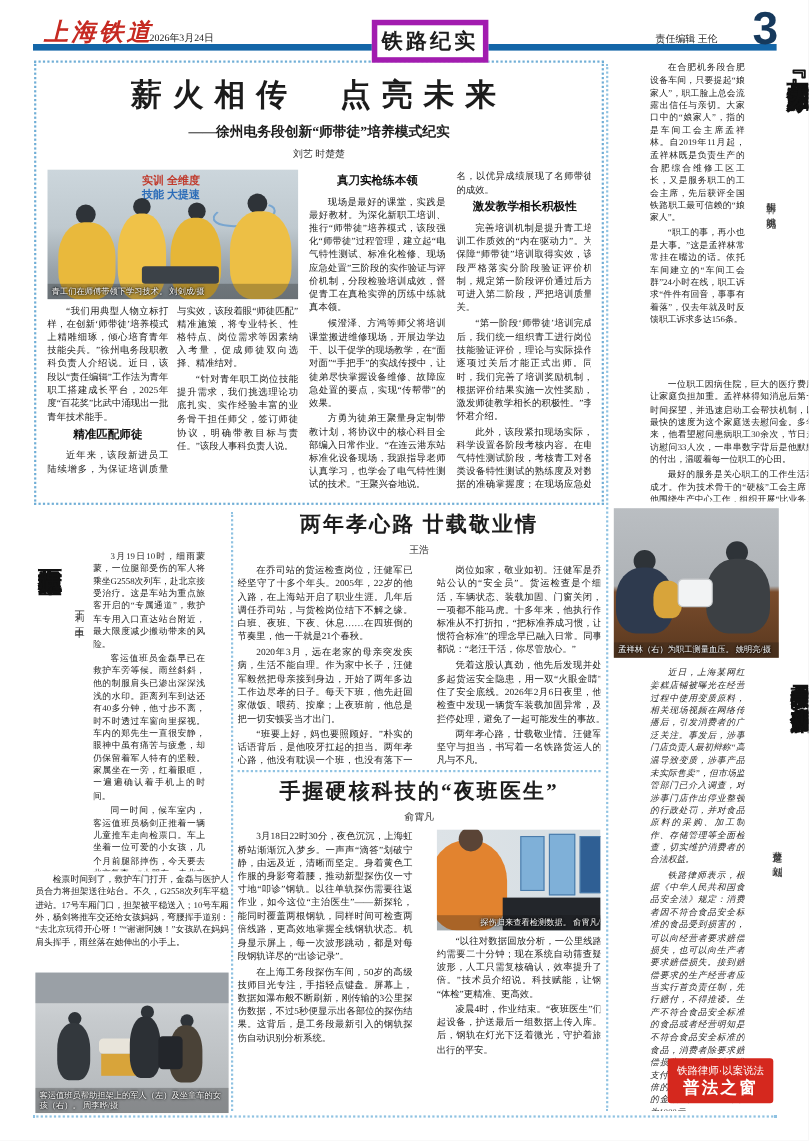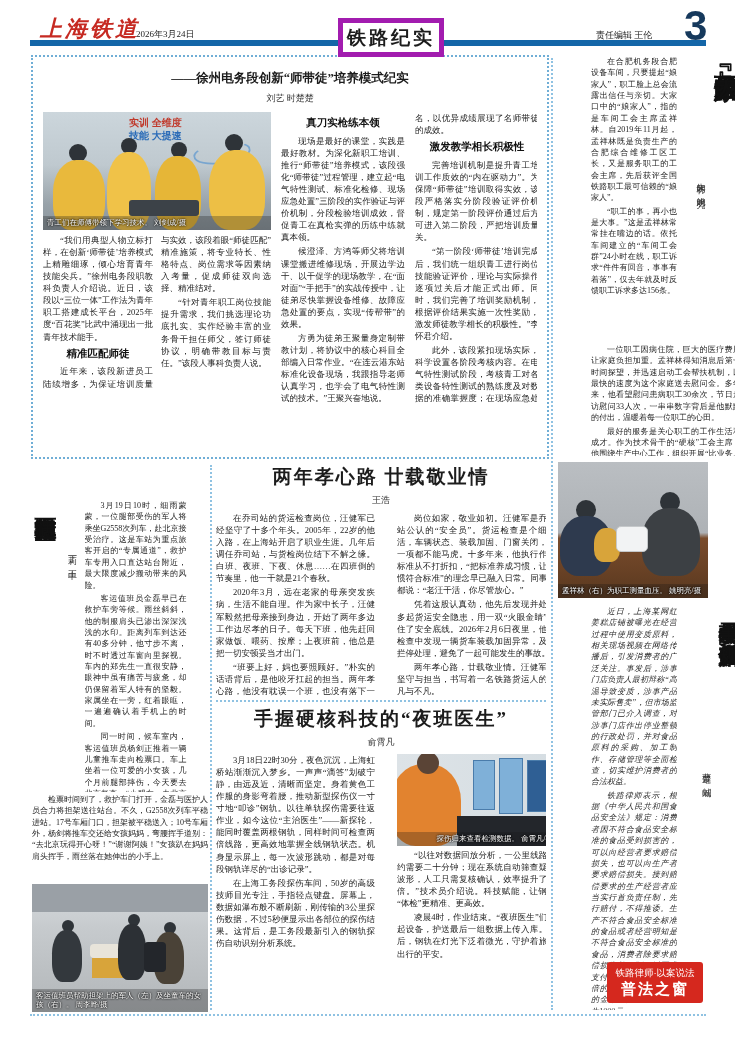--- a/index.html
+++ b/index.html
@@ -86,20 +86,21 @@
   <div class="section-box">
     <span>铁路纪实</span>
   </div>
   <div class="editor">
     <span>责任编辑</span>
     <span>王伦</span>
   </div>
   <div class="pagenum">3</div>
 
   <div class="main-box">
+    <div class="main-title">薪火相传　点亮未来</div>
     <div class="main-sub">——徐州电务段创新“师带徒”培养模式纪实</div>
     <div class="main-byline">刘艺 时楚楚</div>
     <div class="main-cols">
       <div class="mcol-left">
         <div class="photo photo-main">
           <div class="wall-text">
             <div class="w1">实训 全维度</div>
             <div class="w2">技能 大提速</div>
           </div>
           <div class="swoosh"></div>
@@ -108,21 +109,21 @@
           <div class="head" style="left:78px;top:26px;width:16px;height:16px;"></div>
           <div class="blob" style="left:64px;top:40px;width:44px;height:78px;background:#f0c248;"></div>
           <div class="head" style="left:128px;top:30px;width:16px;height:16px;"></div>
           <div class="blob" style="left:112px;top:44px;width:46px;height:74px;background:#e6b637;"></div>
           <div class="head" style="left:182px;top:22px;width:18px;height:18px;"></div>
           <div class="blob" style="left:166px;top:38px;width:56px;height:80px;background:#edbf45;"></div>
           <div style="position:absolute;left:86px;top:88px;width:70px;height:16px;background:#3c4248;border-radius:3px;"></div>
           <div class="pcap">青工们在师傅带领下学习技术。 刘剑成/摄</div>
         </div>
         <div class="art-body two-col">
-          <p>“我们用典型人物立标打样，在创新‘师带徒’培养模式上精雕细琢，倾心培育青年技能尖兵。”徐州电务段职教科负责人介绍说。近日，该段以“三位一体”工作法为青年职工搭建成长平台，2025年度“百花奖”比武中涌现出一批青年技术能手。</p>
+          <p>“我们用典型人物立标打样，在创新‘师带徒’培养模式上精雕细琢，倾心培育青年技能尖兵。”徐州电务段职教科负责人介绍说。近日，该段以“责任编辑”工作法为青年职工搭建成长平台，2025年度“百花奖”比武中涌现出一批青年技术能手。</p>
           <div class="sub-head">精准匹配师徒</div>
           <p>近年来，该段新进员工陆续增多，为保证培训质量与实效，该段着眼“师徒匹配”精准施策，将专业特长、性格特点、岗位需求等因素纳入考量，促成师徒双向选择、精准结对。</p>
           <p>“针对青年职工岗位技能提升需求，我们挑选理论功底扎实、实作经验丰富的业务骨干担任师父，签订师徒协议，明确带教目标与责任。”该段人事科负责人说。</p>
         </div>
       </div>
       <div class="mcol art-body">
         <div class="sub-head">真刀实枪练本领</div>
         <p>现场是最好的课堂，实践是最好教材。为深化新职工培训、推行“师带徒”培养模式，该段强化“师带徒”过程管理，建立起“电气特性测试、标准化检修、现场应急处置”三阶段的实作验证与评价机制，分段检验培训成效，督促青工在真枪实弹的历练中练就真本领。</p>
         <p>候澄泽、方鸿等师父将培训课堂搬进维修现场，开展边学边干、以干促学的现场教学，在“面对面”“手把手”的实战传授中，让徒弟尽快掌握设备维修、故障应急处置的要点，实现“传帮带”的效果。</p>
         <p>方勇为徒弟王聚量身定制带教计划，将协议中的核心科目全部编入日常作业。“在连云港东站标准化设备现场，我跟指导老师认真学习，也学会了电气特性测试的技术。”王聚兴奋地说。</p>

